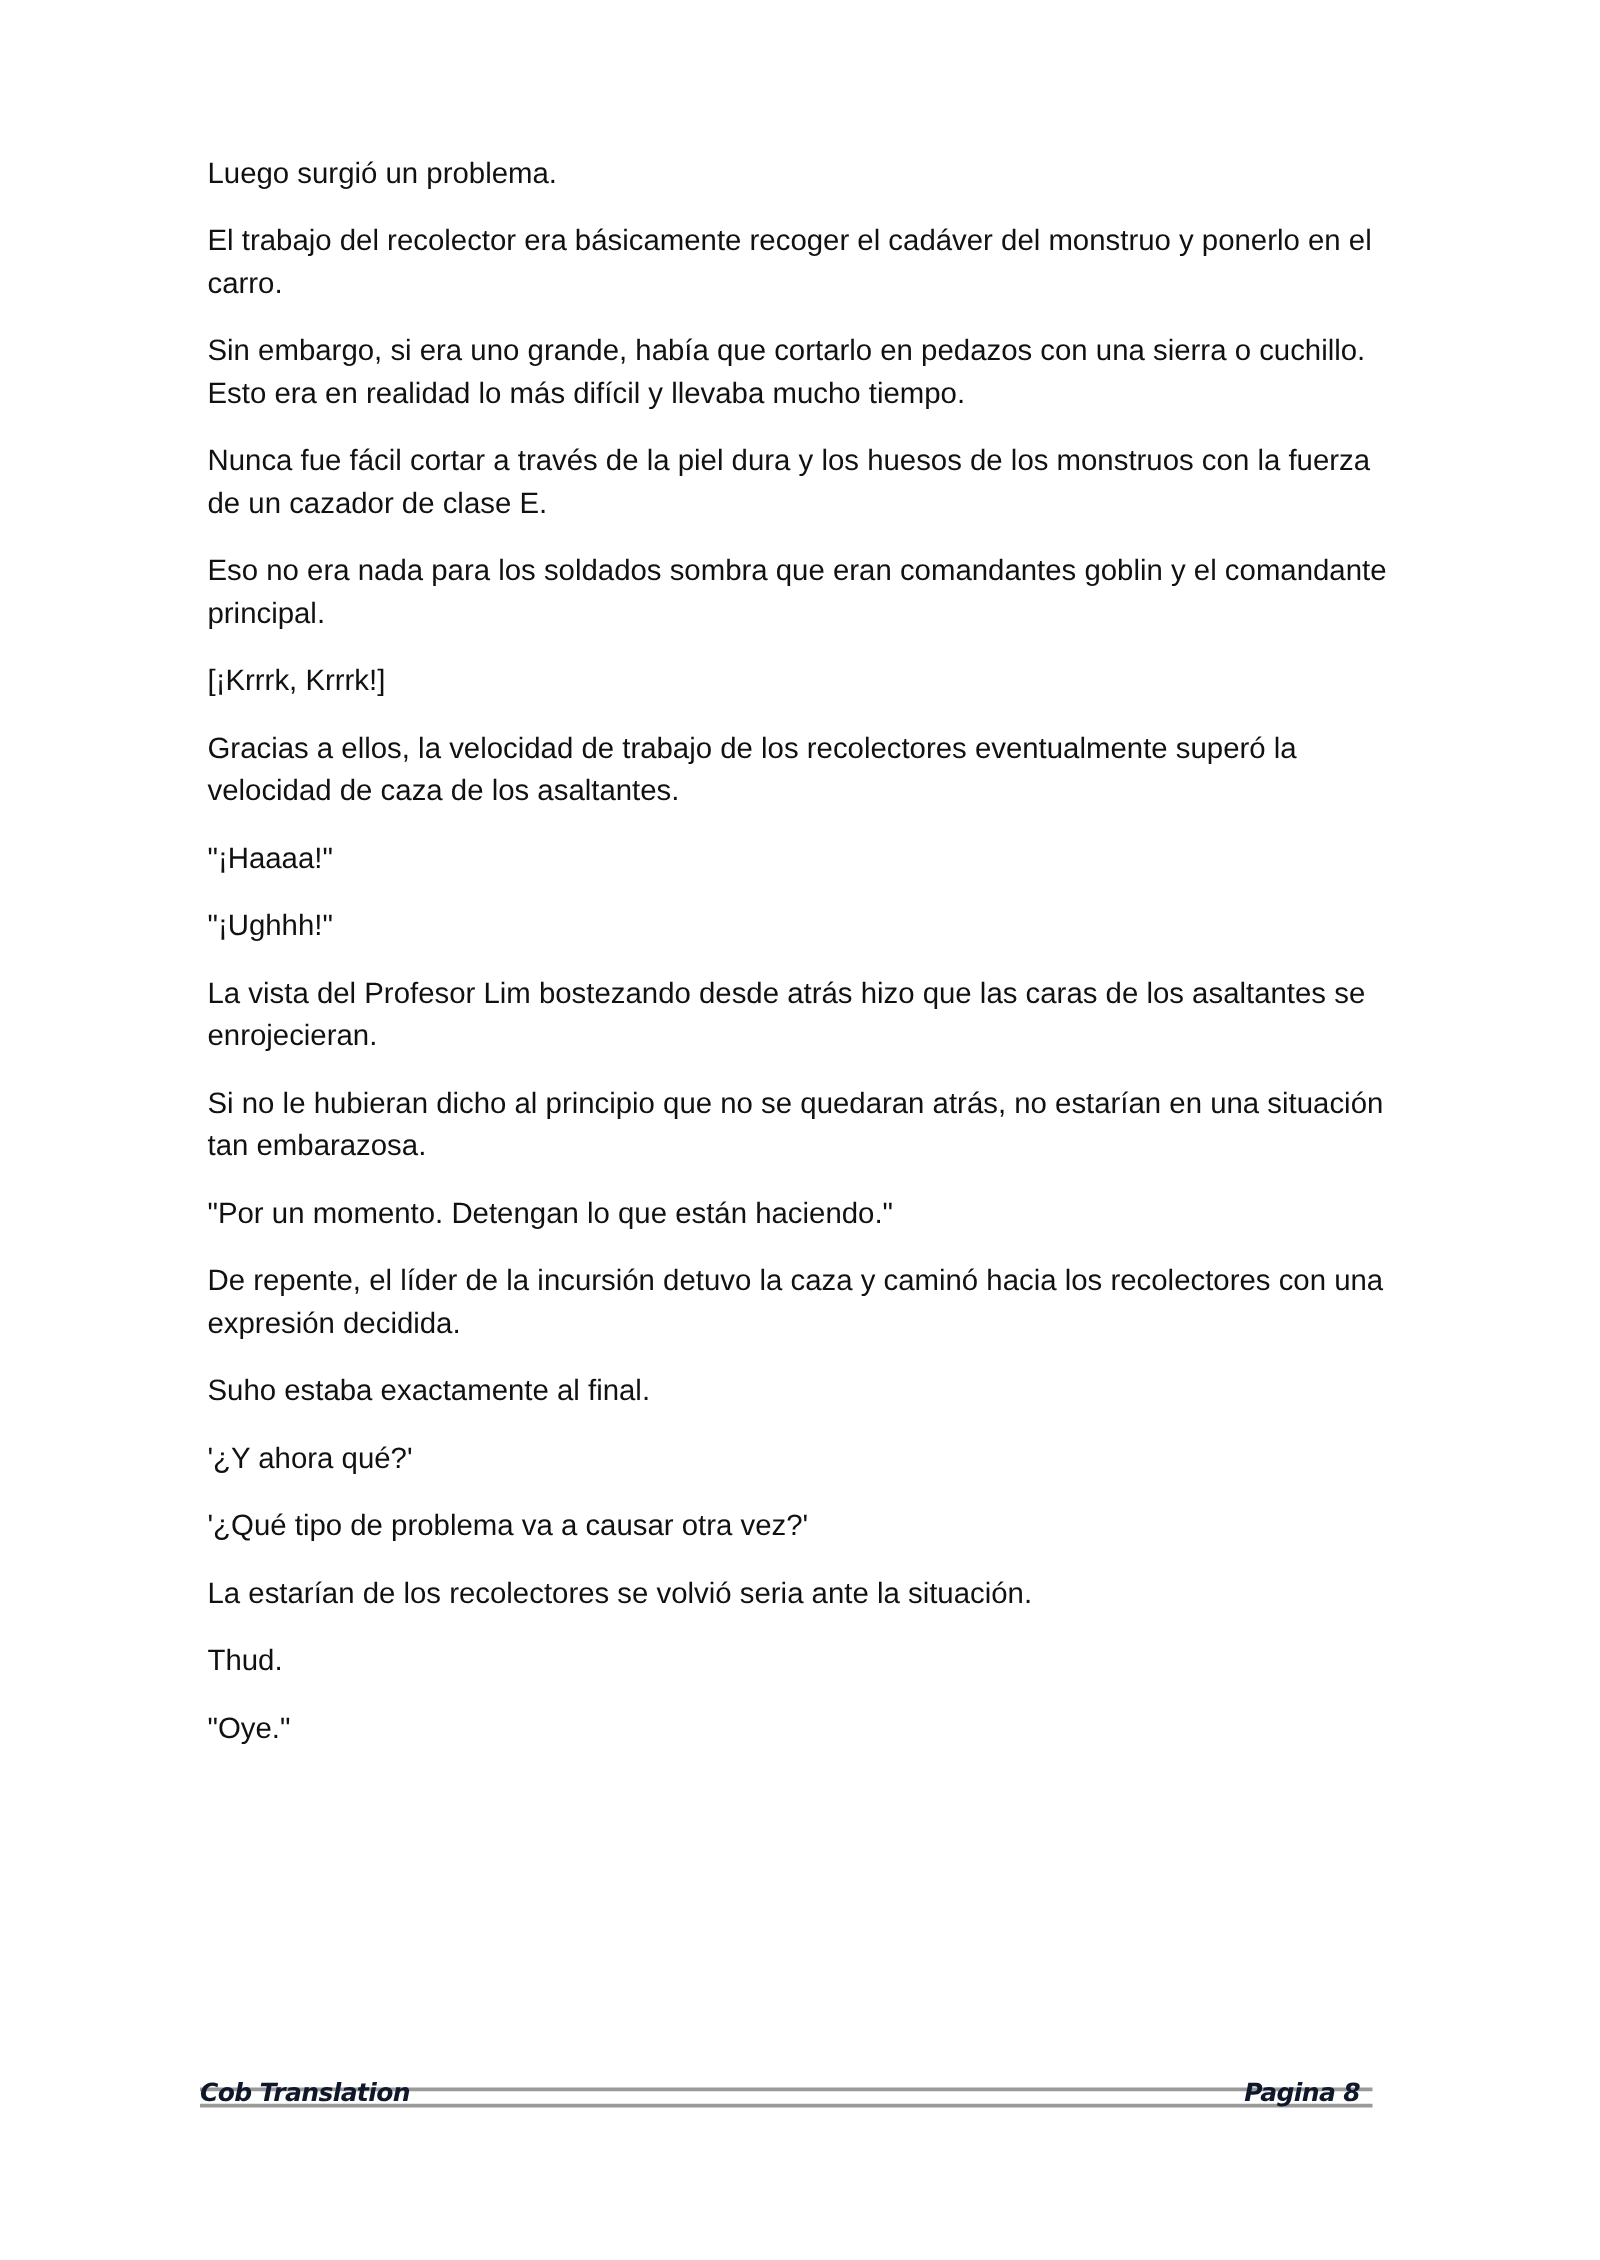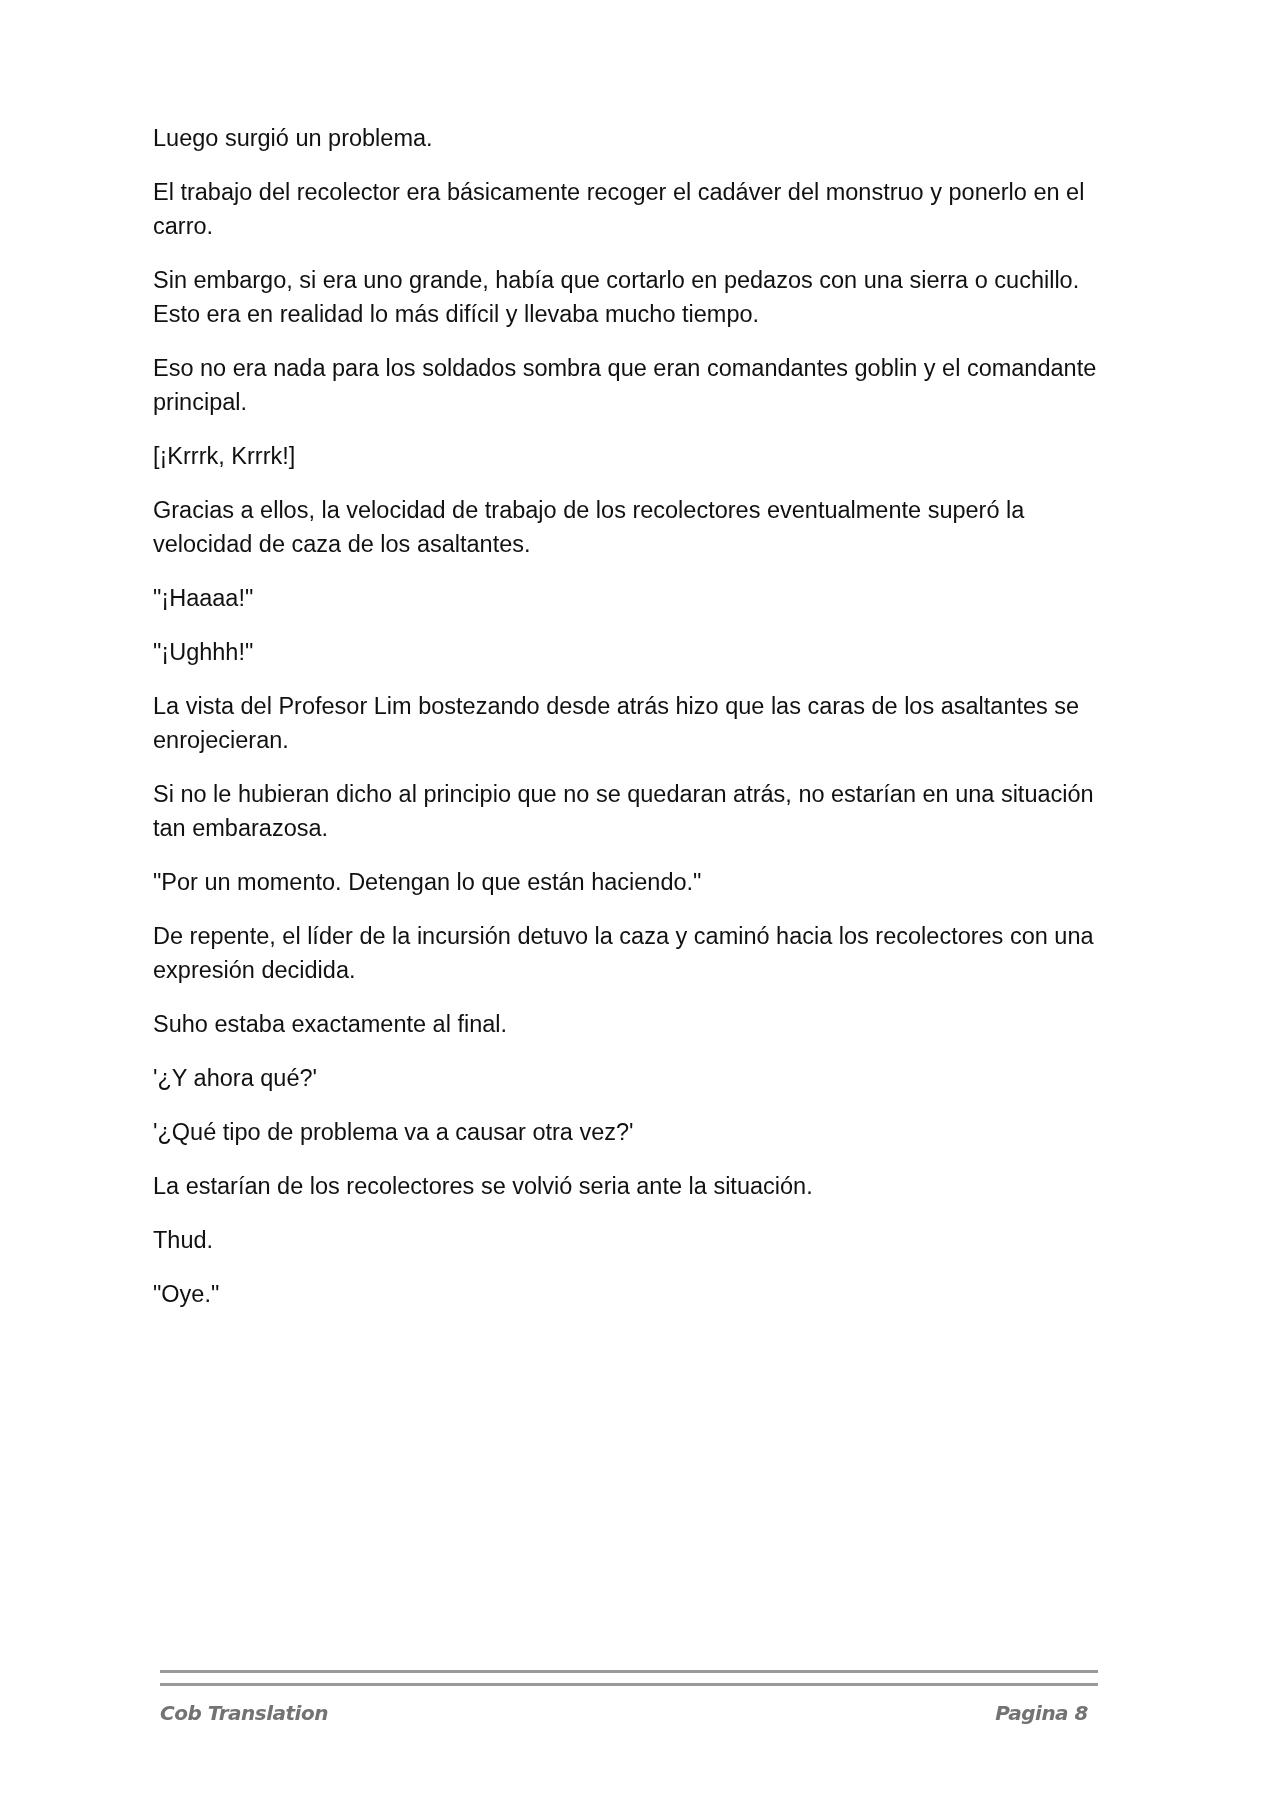--- a/index.html
+++ b/index.html
@@ -10,61 +10,62 @@
     body {
       width: 1280px;
       height: 1808px;
       position: relative;
       overflow: hidden;
       font-family: "Liberation Sans", sans-serif;
       color: #111111;
     }
     .content {
       position: absolute;
-      left: 153px;
+      left: 166px;
       top: 121px;
       width: 960px;
     }
     .para {
       font-size: 23.5px;
       line-height: 34px;
       margin: 0 0 20px 0;
       letter-spacing: 0px;
     }
     .rule {
       position: absolute;
       left: 160px;
       width: 938px;
       height: 3px;
       background: #9a9a9a;
     }
     .rule.r1 { top: 1670px; }
     .rule.r2 { top: 1683px; }
     .footer {
       position: absolute;
-      top: 1701px;
+      top: 1662px;
       left: 160px;
       width: 928px;
       display: flex;
       justify-content: space-between;
       font-family: "DejaVu Sans", sans-serif;
       font-style: italic;
       font-weight: bold;
       font-size: 20px;
-      color: #737373;
+      color: #0f172a;
       letter-spacing: -0.5px;
     }
   </style>
 </head>
 <body>
 
 <div class="content">
   <p class="para">Luego surgió un problema.</p>
   <p class="para">El trabajo del recolector era básicamente recoger el cadáver del monstruo y ponerlo en el carro.</p>
   <p class="para">Sin embargo, si era uno grande, había que cortarlo en pedazos con una sierra o cuchillo. Esto era en realidad lo más difícil y llevaba mucho tiempo.</p>
+  <p class="para">Nunca fue fácil cortar a través de la piel dura y los huesos de los monstruos con la fuerza de un cazador de clase E.</p>
   <p class="para">Eso no era nada para los soldados sombra que eran comandantes goblin y el comandante principal.</p>
   <p class="para">[¡Krrrk, Krrrk!]</p>
   <p class="para">Gracias a ellos, la velocidad de trabajo de los recolectores eventualmente superó la velocidad de caza de los asaltantes.</p>
   <p class="para">"¡Haaaa!"</p>
   <p class="para">"¡Ughhh!"</p>
   <p class="para">La vista del Profesor Lim bostezando desde atrás hizo que las caras de los asaltantes se enrojecieran.</p>
   <p class="para">Si no le hubieran dicho al principio que no se quedaran atrás, no estarían en una situación tan embarazosa.</p>
   <p class="para">"Por un momento. Detengan lo que están haciendo."</p>
   <p class="para">De repente, el líder de la incursión detuvo la caza y caminó hacia los recolectores con una expresión decidida.</p>
   <p class="para">Suho estaba exactamente al final.</p>

